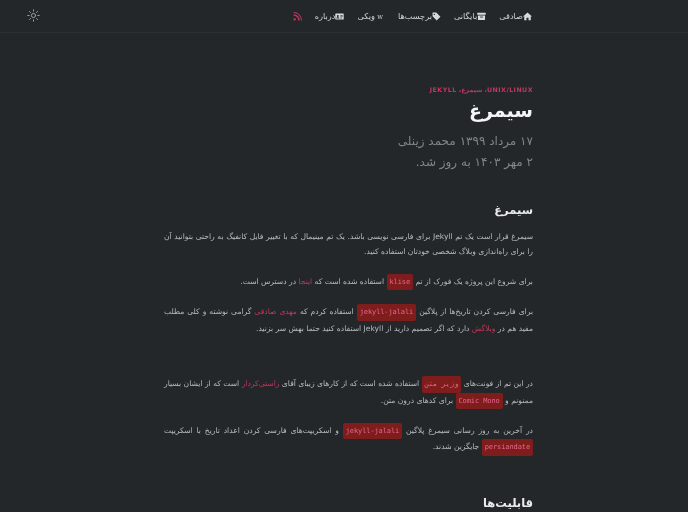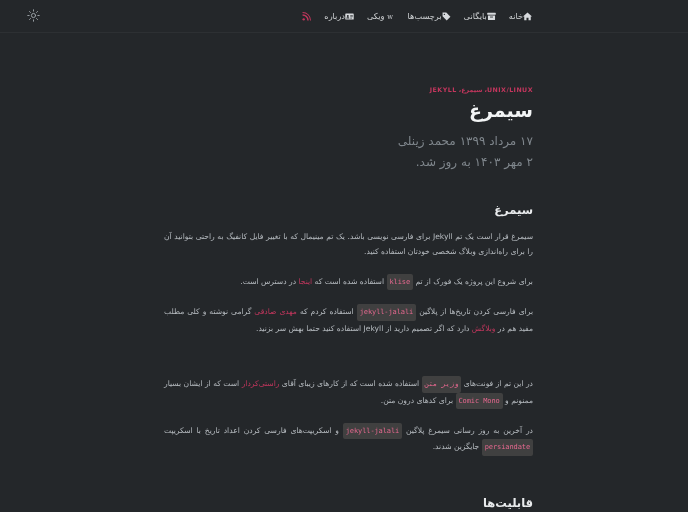--- a/index.html
+++ b/index.html
@@ -129,21 +129,21 @@
     margin: 0 0 14px 7px;
     text-align: justify;
     text-justify: inter-word;
   }
 
   a.lnk { color: #c2365d; text-decoration: none; cursor: pointer; }
 
   code.code {
     font-family: "DejaVu Sans Mono", "Liberation Mono", monospace;
     font-size: 7px;
-    background: #404040;
+    background: #7f1d1d;
     color: #e6688f;
     padding: 1px 3px;
     border-radius: 2px;
     direction: ltr;
     display: inline-block;
     letter-spacing: -0.1px;
   }
 </style>
 </head>
 <body>
@@ -152,21 +152,21 @@
 
   <nav class="navbar">
     <div class="nav-inner">
 
       <a class="nav-item">
         <span class="nav-ico">
           <svg width="9" height="9" viewBox="0 0 16 16" fill="#d7dadd">
             <path d="M8 1L0 8h2.2v6.6h4V10h3.6v4.6h4V8H16z"></path>
           </svg>
         </span>
-        <span>خانه</span>
+        <span>صادقی</span>
       </a>
 
       <a class="nav-item">
         <span class="nav-ico">
           <svg width="9" height="9" viewBox="0 0 16 16" fill="#d7dadd">
             <rect x="0.5" y="1.5" width="15" height="3.4" rx="0.6"></rect>
             <path d="M1.7 6.2h12.6v7.2a.9.9 0 0 1-.9.9H2.6a.9.9 0 0 1-.9-.9z"></path>
             <rect x="5.4" y="8.2" width="5.2" height="1.5" fill="#24272a"></rect>
           </svg>
         </span>

